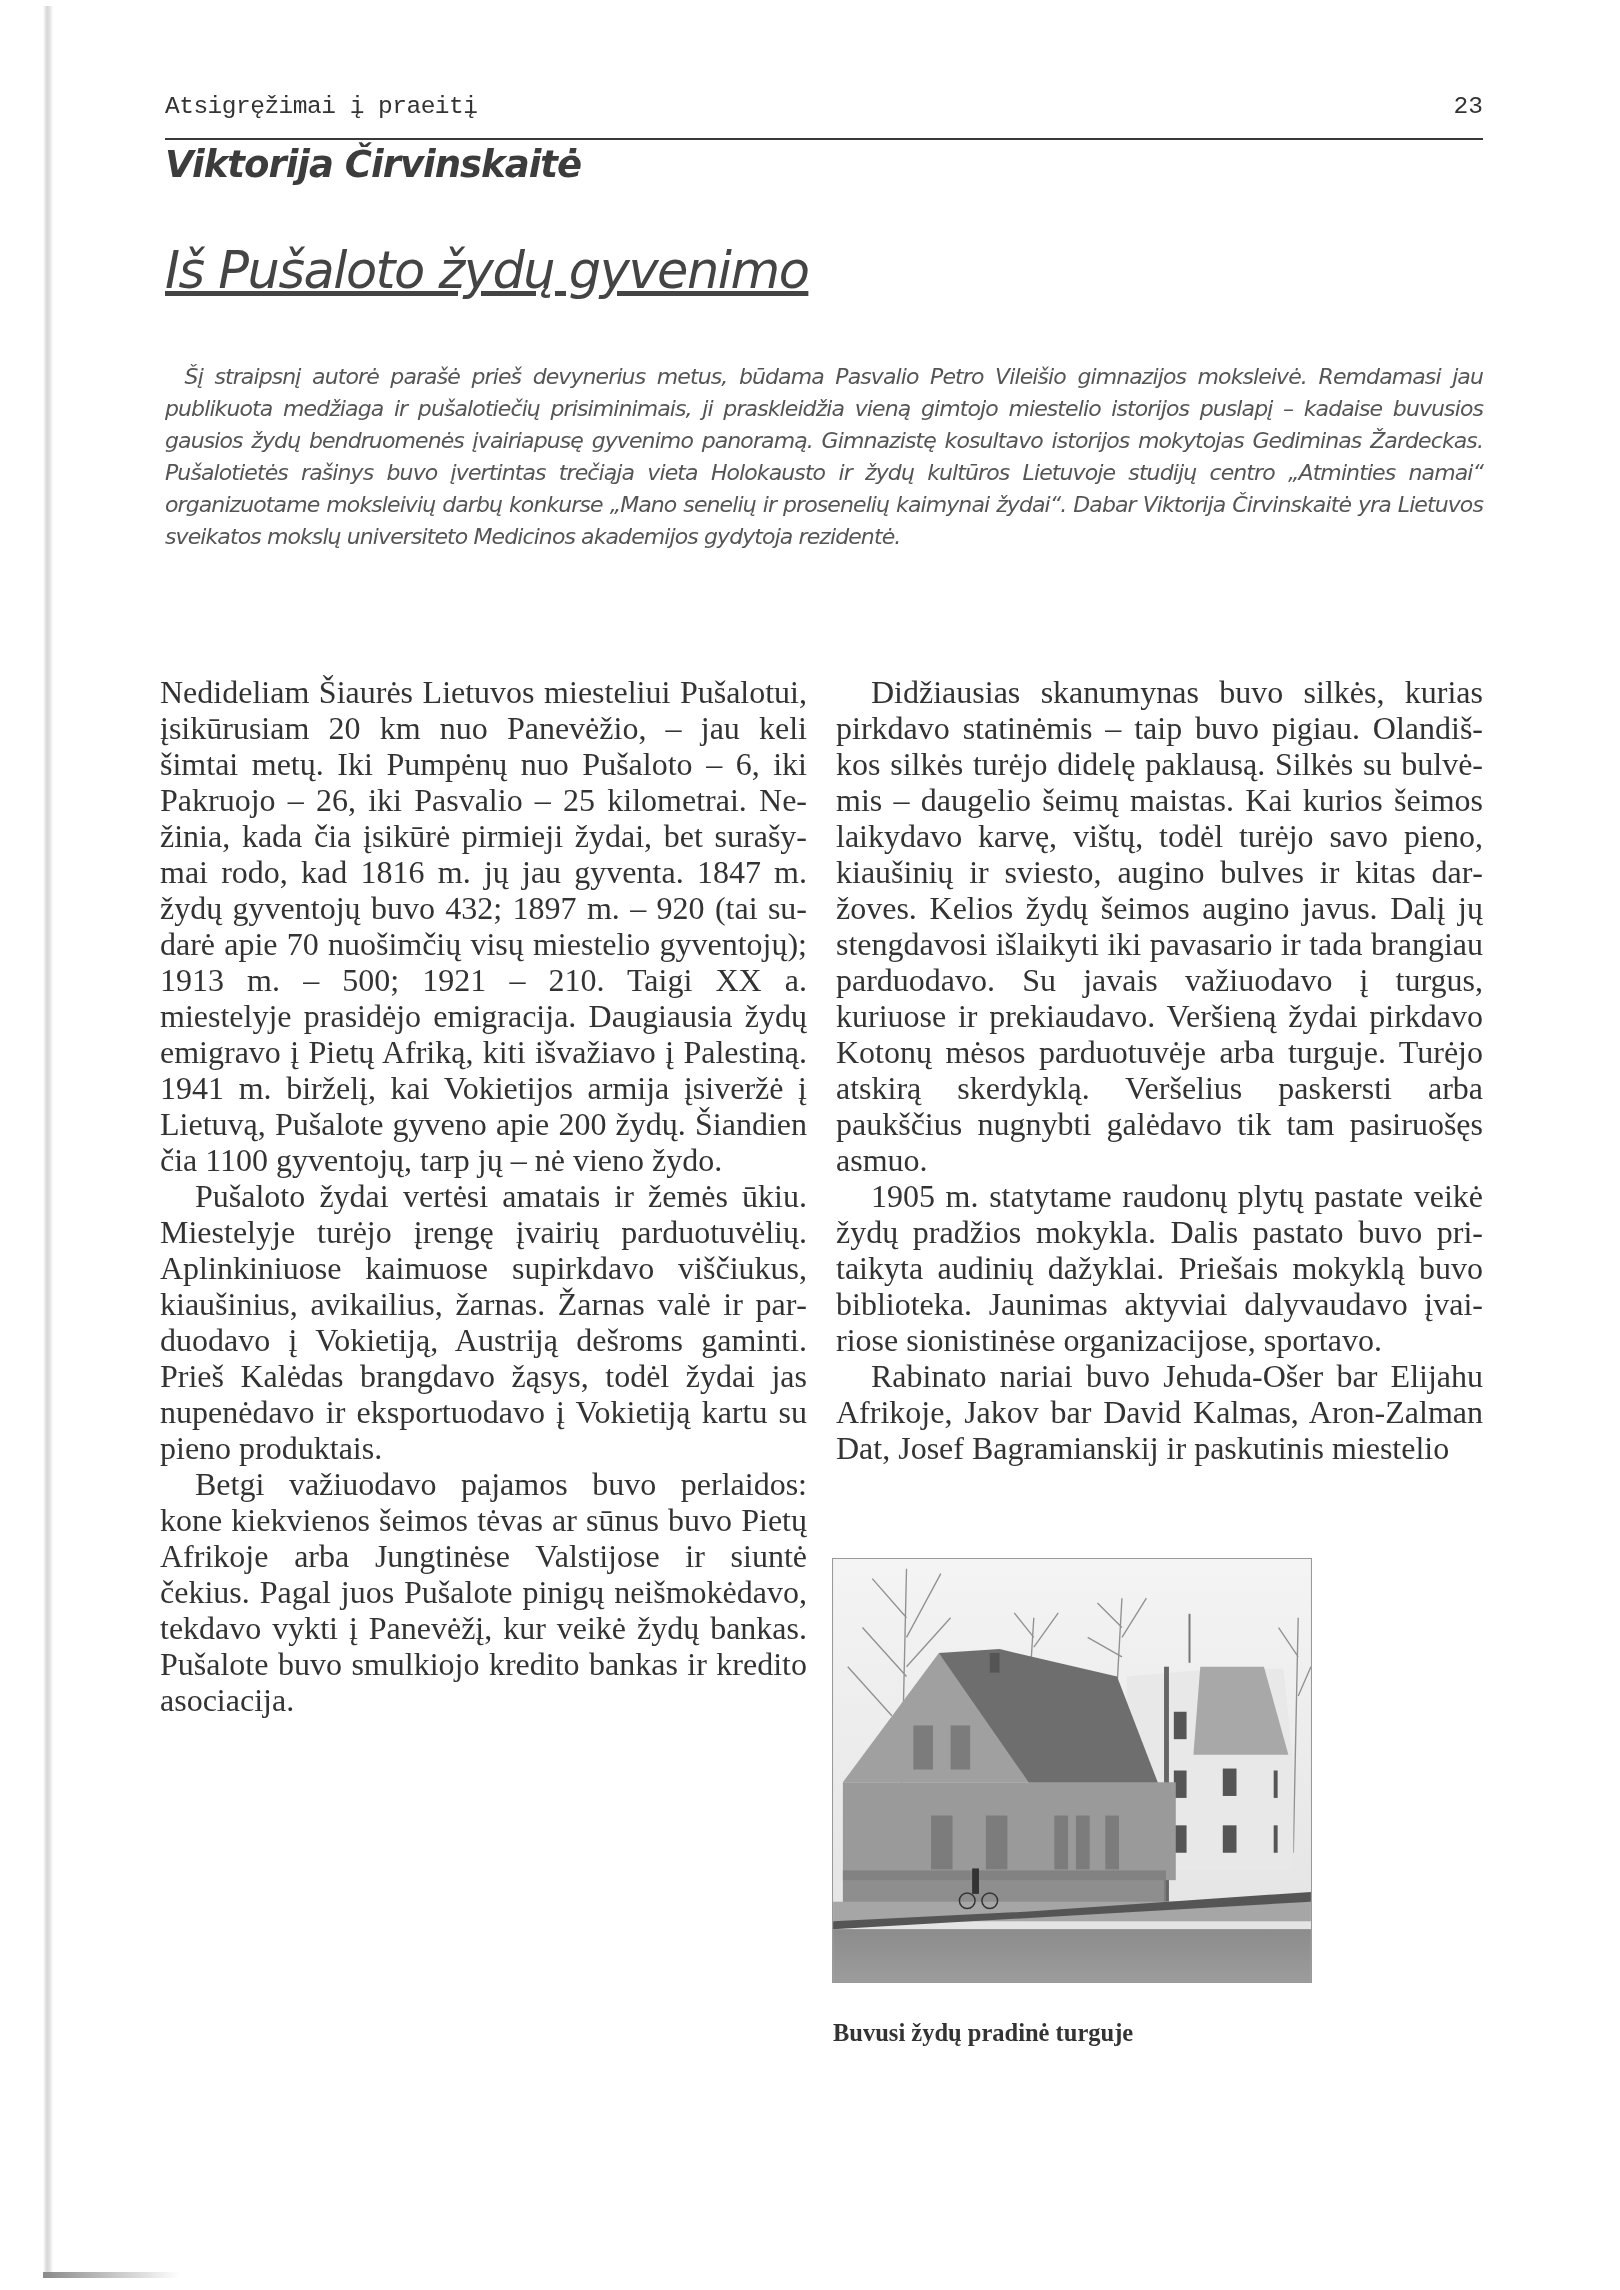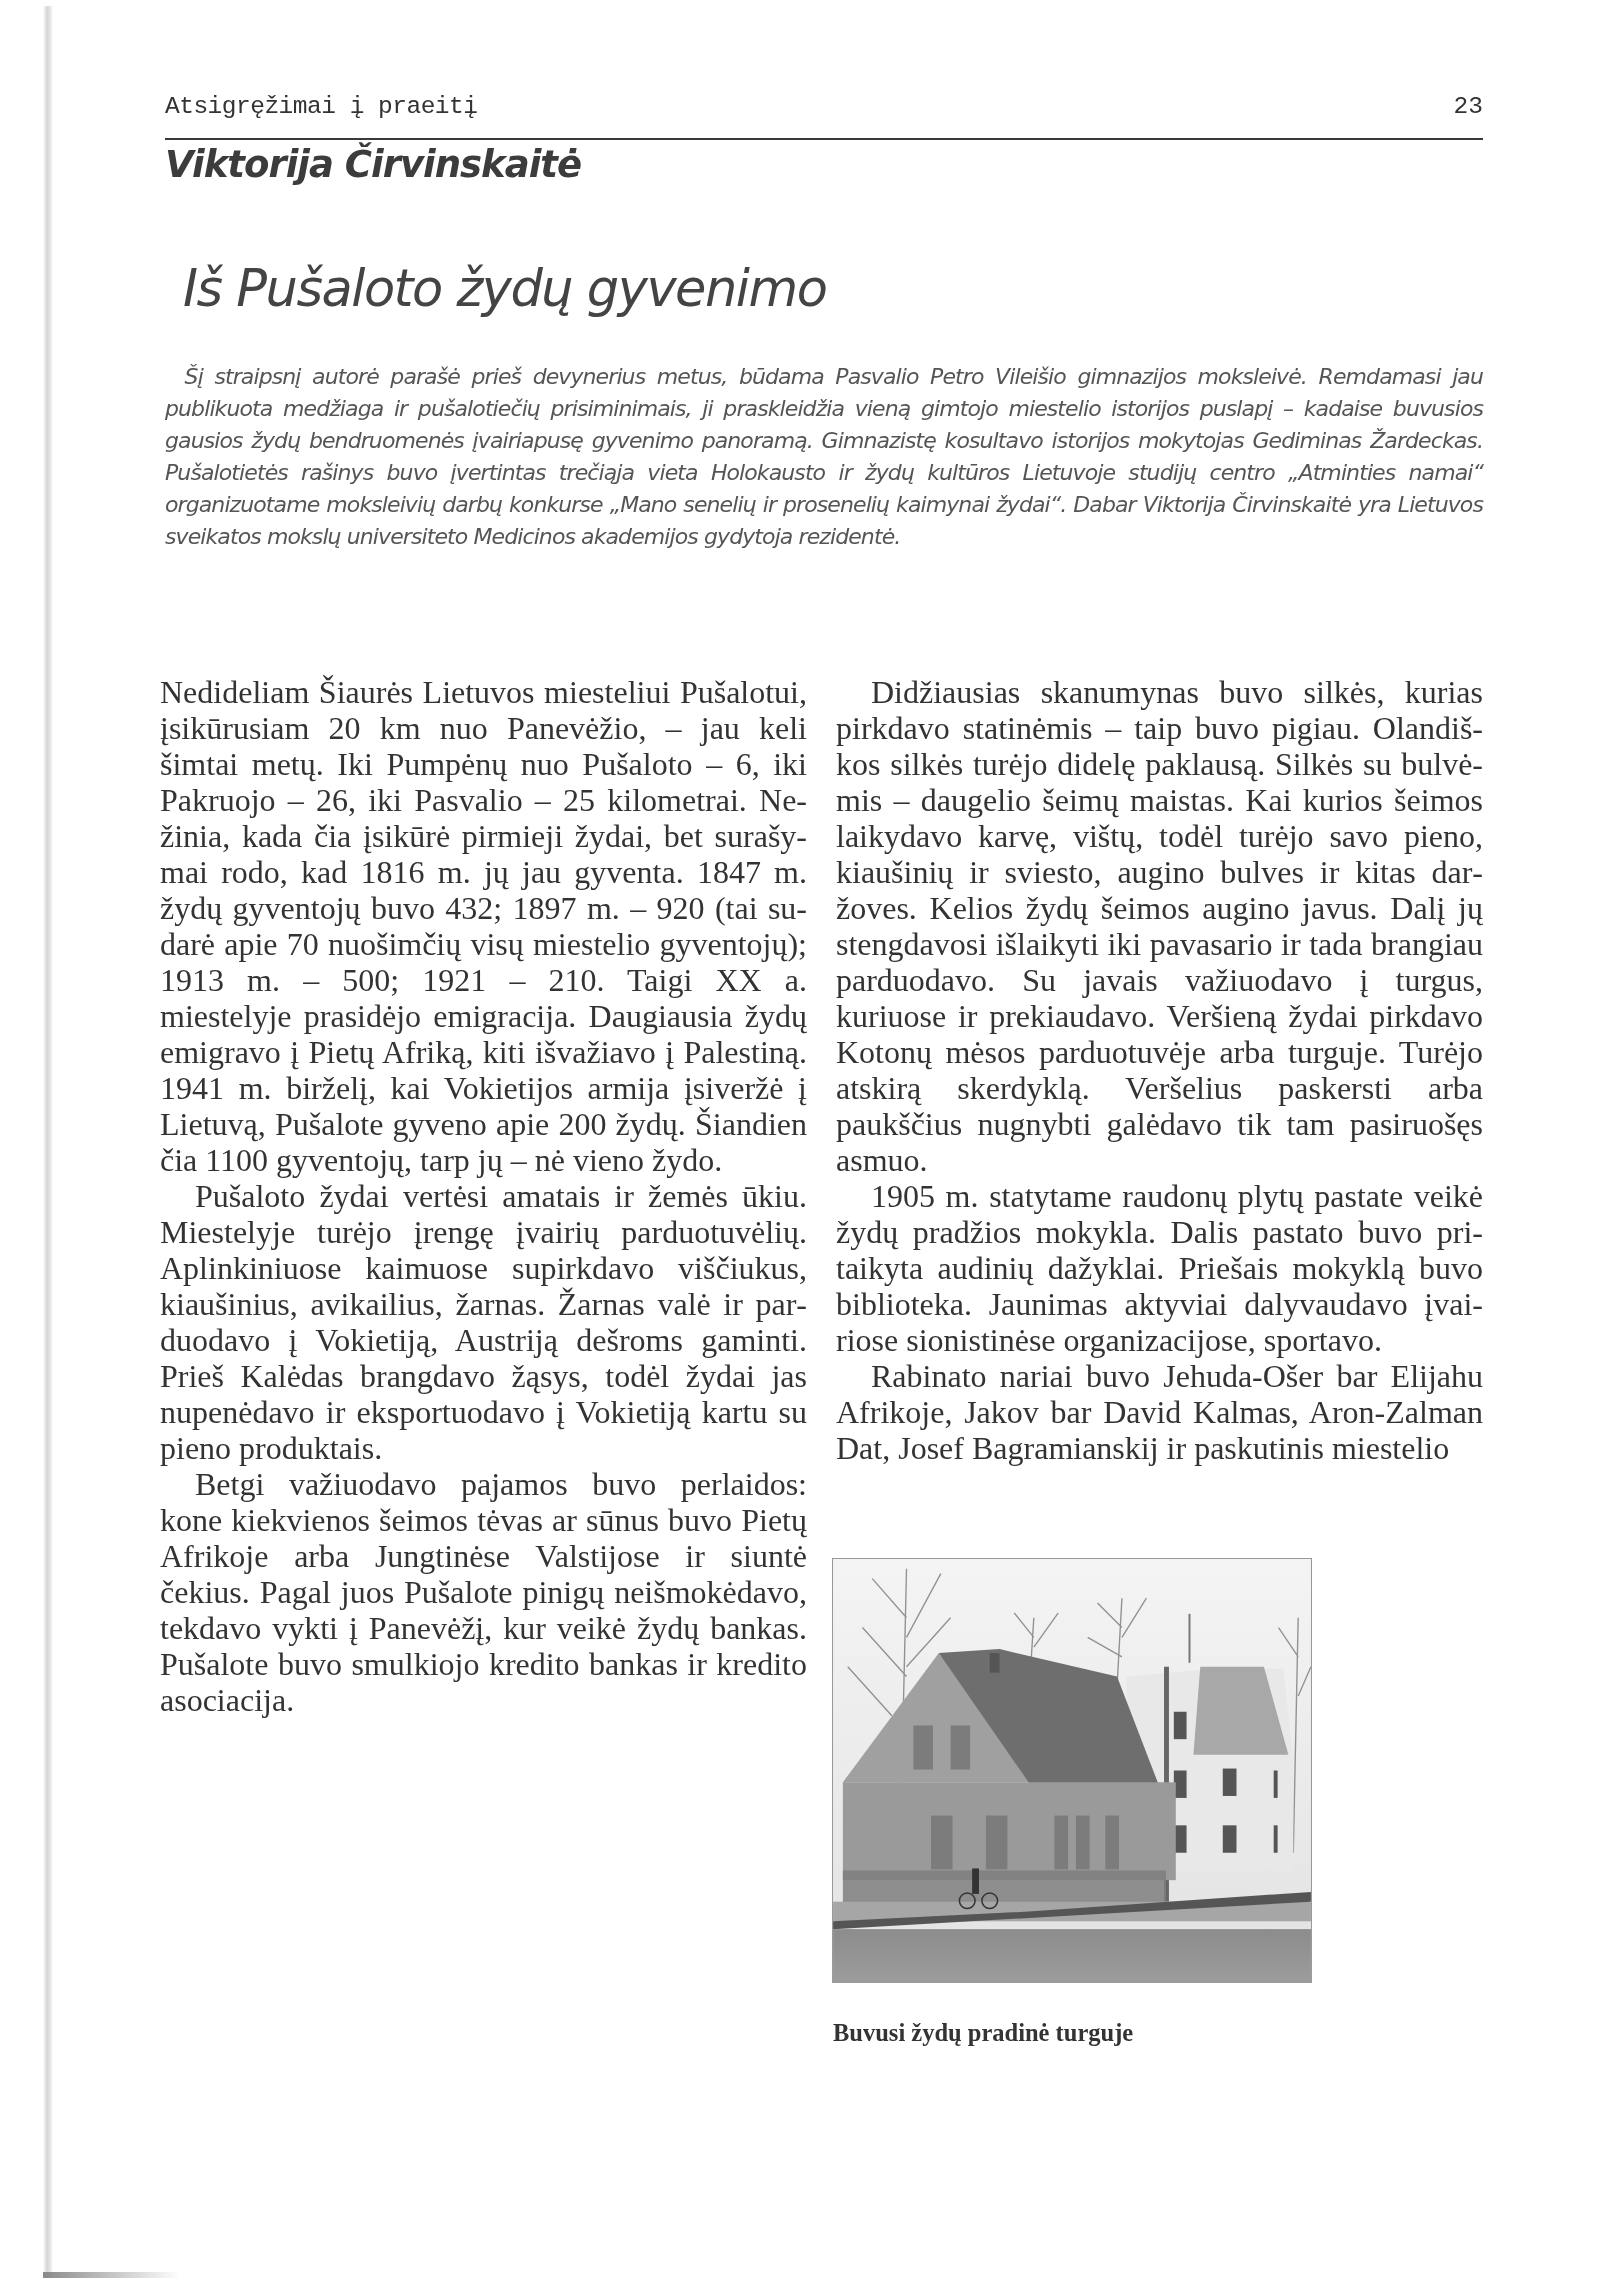--- a/index.html
+++ b/index.html
@@ -61,21 +61,21 @@
 
 <div class="scan-edge-left"></div>
 <div class="scan-edge-bottom"></div>
 
 <header class="running-head">
   <span class="section">Atsigręžimai į praeitį</span>
   <span class="page-num">23</span>
 </header>
 
 <div class="author">Viktorija Čirvinskaitė</div>
-<h1 class="title" style="margin:18px;font-weight:normal;">Iš Pušaloto žydų gyvenimo</h1>
+<h1 class="title" style="margin:0;font-weight:normal;text-decoration:underline;">Iš Pušaloto žydų gyvenimo</h1>
 
 <div class="abstract">Šį straipsnį autorė parašė prieš devynerius metus, būdama Pasvalio Petro Vileišio gimnazijos moksleivė. Remdamasi jau publikuota medžiaga ir pušalotiečių prisiminimais, ji praskleidžia vieną gimtojo miestelio istorijos puslapį – kadaise buvusios gausios žydų bendruomenės įvairiapusę gyvenimo panoramą. Gimnazistę kosultavo istorijos mokytojas Gediminas Žardeckas. Pušalotietės rašinys buvo įvertintas trečiąja vieta Holokausto ir žydų kultūros Lietuvoje studijų centro „Atminties namai“ organizuotame moksleivių darbų konkurse „Mano senelių ir prosenelių kaimynai žydai“. Dabar Viktorija Čirvinskaitė yra Lietuvos sveikatos mokslų universiteto Medicinos akademijos gydytoja rezidentė.</div>
 
 <div class="column col-left">
   <p class="first">Nedideliam Šiaurės Lietuvos miesteliui Pušalo­tui, įsikūrusiam 20 km nuo Panevėžio, – jau keli šimtai metų. Iki Pumpėnų nuo Pušaloto – 6, iki Pakruojo – 26, iki Pasvalio – 25 kilometrai. Ne­žinia, kada čia įsikūrė pirmieji žydai, bet surašy­mai rodo, kad 1816 m. jų jau gyventa. 1847 m. žydų gyventojų buvo 432; 1897 m. – 920 (tai su­darė apie 70 nuošimčių visų miestelio gyventojų); 1913 m. – 500; 1921 – 210. Taigi XX a. miestelyje prasidėjo emigracija. Daugiausia žydų emigravo į Pietų Afriką, kiti išvažiavo į Palestiną. 1941 m. birželį, kai Vokietijos armija įsiveržė į Lietuvą, Pušalote gyveno apie 200 žydų. Šiandien čia 1100 gyventojų, tarp jų – nė vieno žydo.</p>
   <p>Pušaloto žydai vertėsi amatais ir žemės ūkiu. Miestelyje turėjo įrengę įvairių parduotuvėlių. Aplinkiniuose kaimuose supirkdavo viščiukus, kiaušinius, avikailius, žarnas. Žarnas valė ir par­duodavo į Vokietiją, Austriją dešroms gaminti. Prieš Kalėdas brangdavo žąsys, todėl žydai jas nupenėdavo ir eksportuodavo į Vokietiją kartu su pieno produktais.</p>
   <p>Betgi važiuodavo pajamos buvo perlaidos: kone kiekvienos šeimos tėvas ar sūnus buvo Pi­etų Afrikoje arba Jungtinėse Valstijose ir siuntė čekius. Pagal juos Pušalote pinigų neišmokėdavo, tekdavo vykti į Panevėžį, kur veikė žydų bankas. Pušalote buvo smulkiojo kredito bankas ir kredi­to asociacija.</p>
 </div>
 
 <div class="column col-right">

